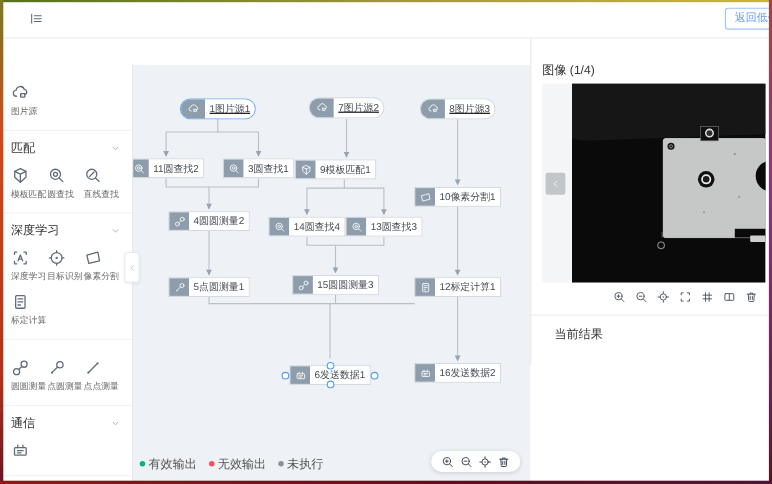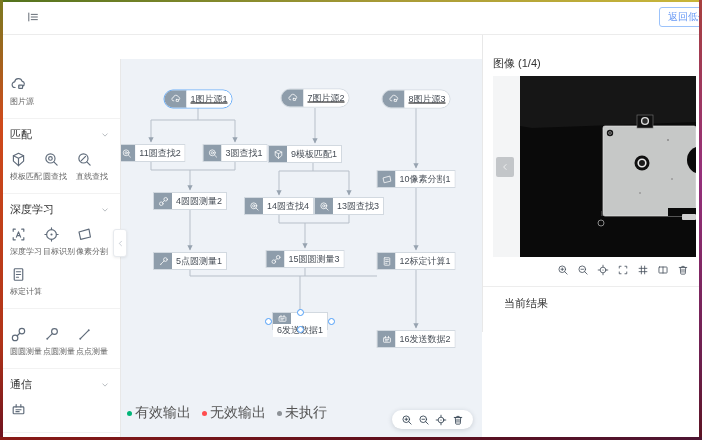--- a/index.html
+++ b/index.html
@@ -43,21 +43,21 @@
   .node .nlabel{display:flex;align-items:center;padding:0 4px;font-size:9px;color:#454c55;white-space:nowrap;background:#fff;}
   .node.pill{border-radius:10px;height:19px;overflow:visible;text-decoration:underline;}
   .node.pill .nicon{border-radius:9px 0 0 9px;width:22px;}
   .node.pill .nlabel{border-radius:0 9px 9px 0;}
   .node.hl{border-color:#6aaef8;}
   .handle{position:absolute;width:5px;height:5px;border:1px solid #4d9ef8;background:#fff;border-radius:50%;z-index:4;}
   .handle.t{top:-4px;left:50%;margin-left:-3px;}
   .handle.b{bottom:-4px;left:50%;margin-left:-3px;}
   .handle.l{left:-8px;top:50%;margin-top:-3px;}
   .handle.r{right:-8px;top:50%;margin-top:-3px;}
-  #legend{position:absolute;left:127px;top:404px;display:flex;gap:11px;z-index:4;font-size:14px;color:#555;align-items:center;}
+  #legend{position:absolute;left:127px;top:414px;display:flex;gap:11px;z-index:4;font-size:11px;color:#555;align-items:center;}
   .litem{display:flex;align-items:center;}
   .ldot{width:5px;height:5px;border-radius:50%;display:inline-block;margin-right:3px;}
   #cctrl{position:absolute;left:392px;top:410px;width:81px;height:19px;background:#fff;border-radius:11px;
          box-shadow:0 1px 5px rgba(31,45,61,.18);display:flex;align-items:center;justify-content:space-between;z-index:5;padding:0 9px;box-sizing:border-box;}
   .cbtn{width:12px;height:12px;color:#2b3a4a;cursor:pointer;}
   #collapse-tab{position:absolute;left:113px;top:229px;width:12px;height:26px;background:#fff;border:1px solid #e7eaee;
         border-radius:3px;box-shadow:0 1px 3px rgba(0,0,0,.08);z-index:6;display:flex;align-items:center;justify-content:center;color:#a8b0ba;cursor:pointer;}
   #collapse-tab .icon{width:9px;height:9px;}
   
   #rpanel{position:absolute;left:482px;top:34px;width:220px;height:298px;background:#fff;border-left:1px solid #e8e8e8;z-index:5;}
@@ -391,21 +391,21 @@
       </div>
       <div class="node" style="left: 416px; top: 261px;">
         <span class="nicon">
           <svg viewBox="0 0 16 16" fill="none" stroke="currentColor" stroke-width="1.1" stroke-linecap="round" stroke-linejoin="round">
             <rect x="4" y="2.6" width="8" height="10.8" rx="0.8"></rect>
             <path d="M6 5.4h4M6 8h4M6 10.6h2"></path>
           </svg>
         </span>
         <span class="nlabel">12标定计算1</span>
       </div>
-      <div class="node" style="left: 300px; top: 321px; flex-direction: column;">
+      <div class="node" style="left: 300px; top: 341px;">
         <span class="nicon">
           <svg viewBox="0 0 16 16" fill="none" stroke="currentColor" stroke-width="1.1" stroke-linecap="round" stroke-linejoin="round">
             <rect x="3" y="5.6" width="10" height="6.4" rx="0.8"></rect>
             <path d="M5.8 5.6V3.4M10.2 5.6V3.4M5.6 8.2h4.8M5.6 10h3"></path>
           </svg>
         </span>
         <span class="nlabel">6发送数据1</span>
         <span class="handle t"></span>
         <span class="handle b"></span>
         <span class="handle l"></span>

